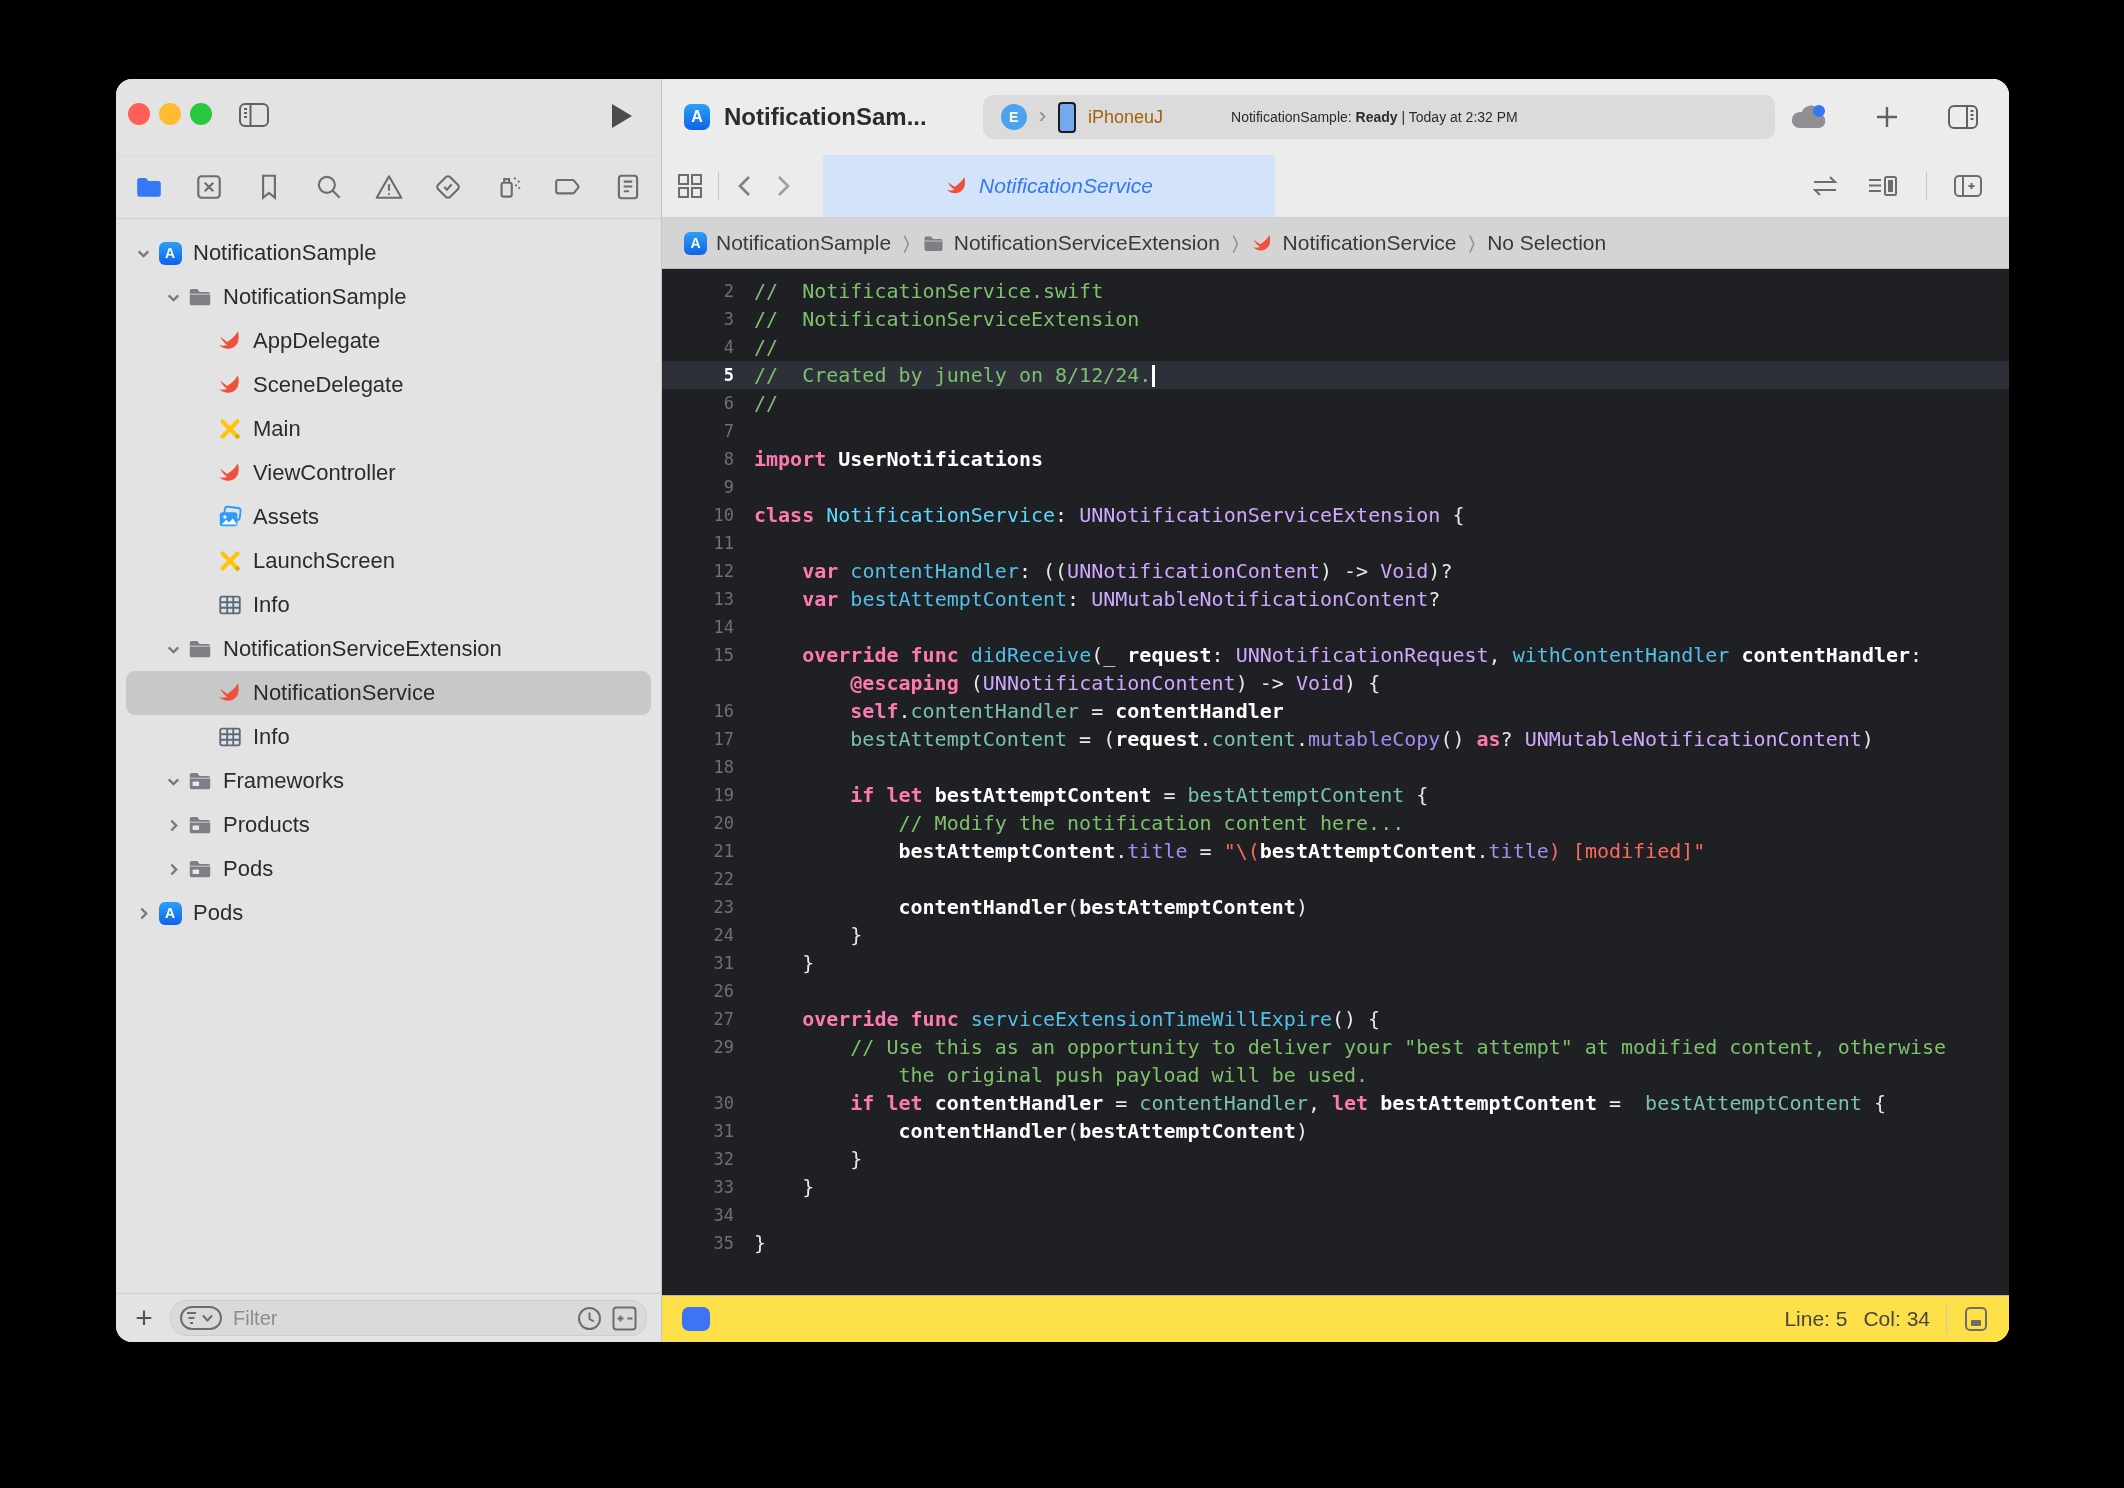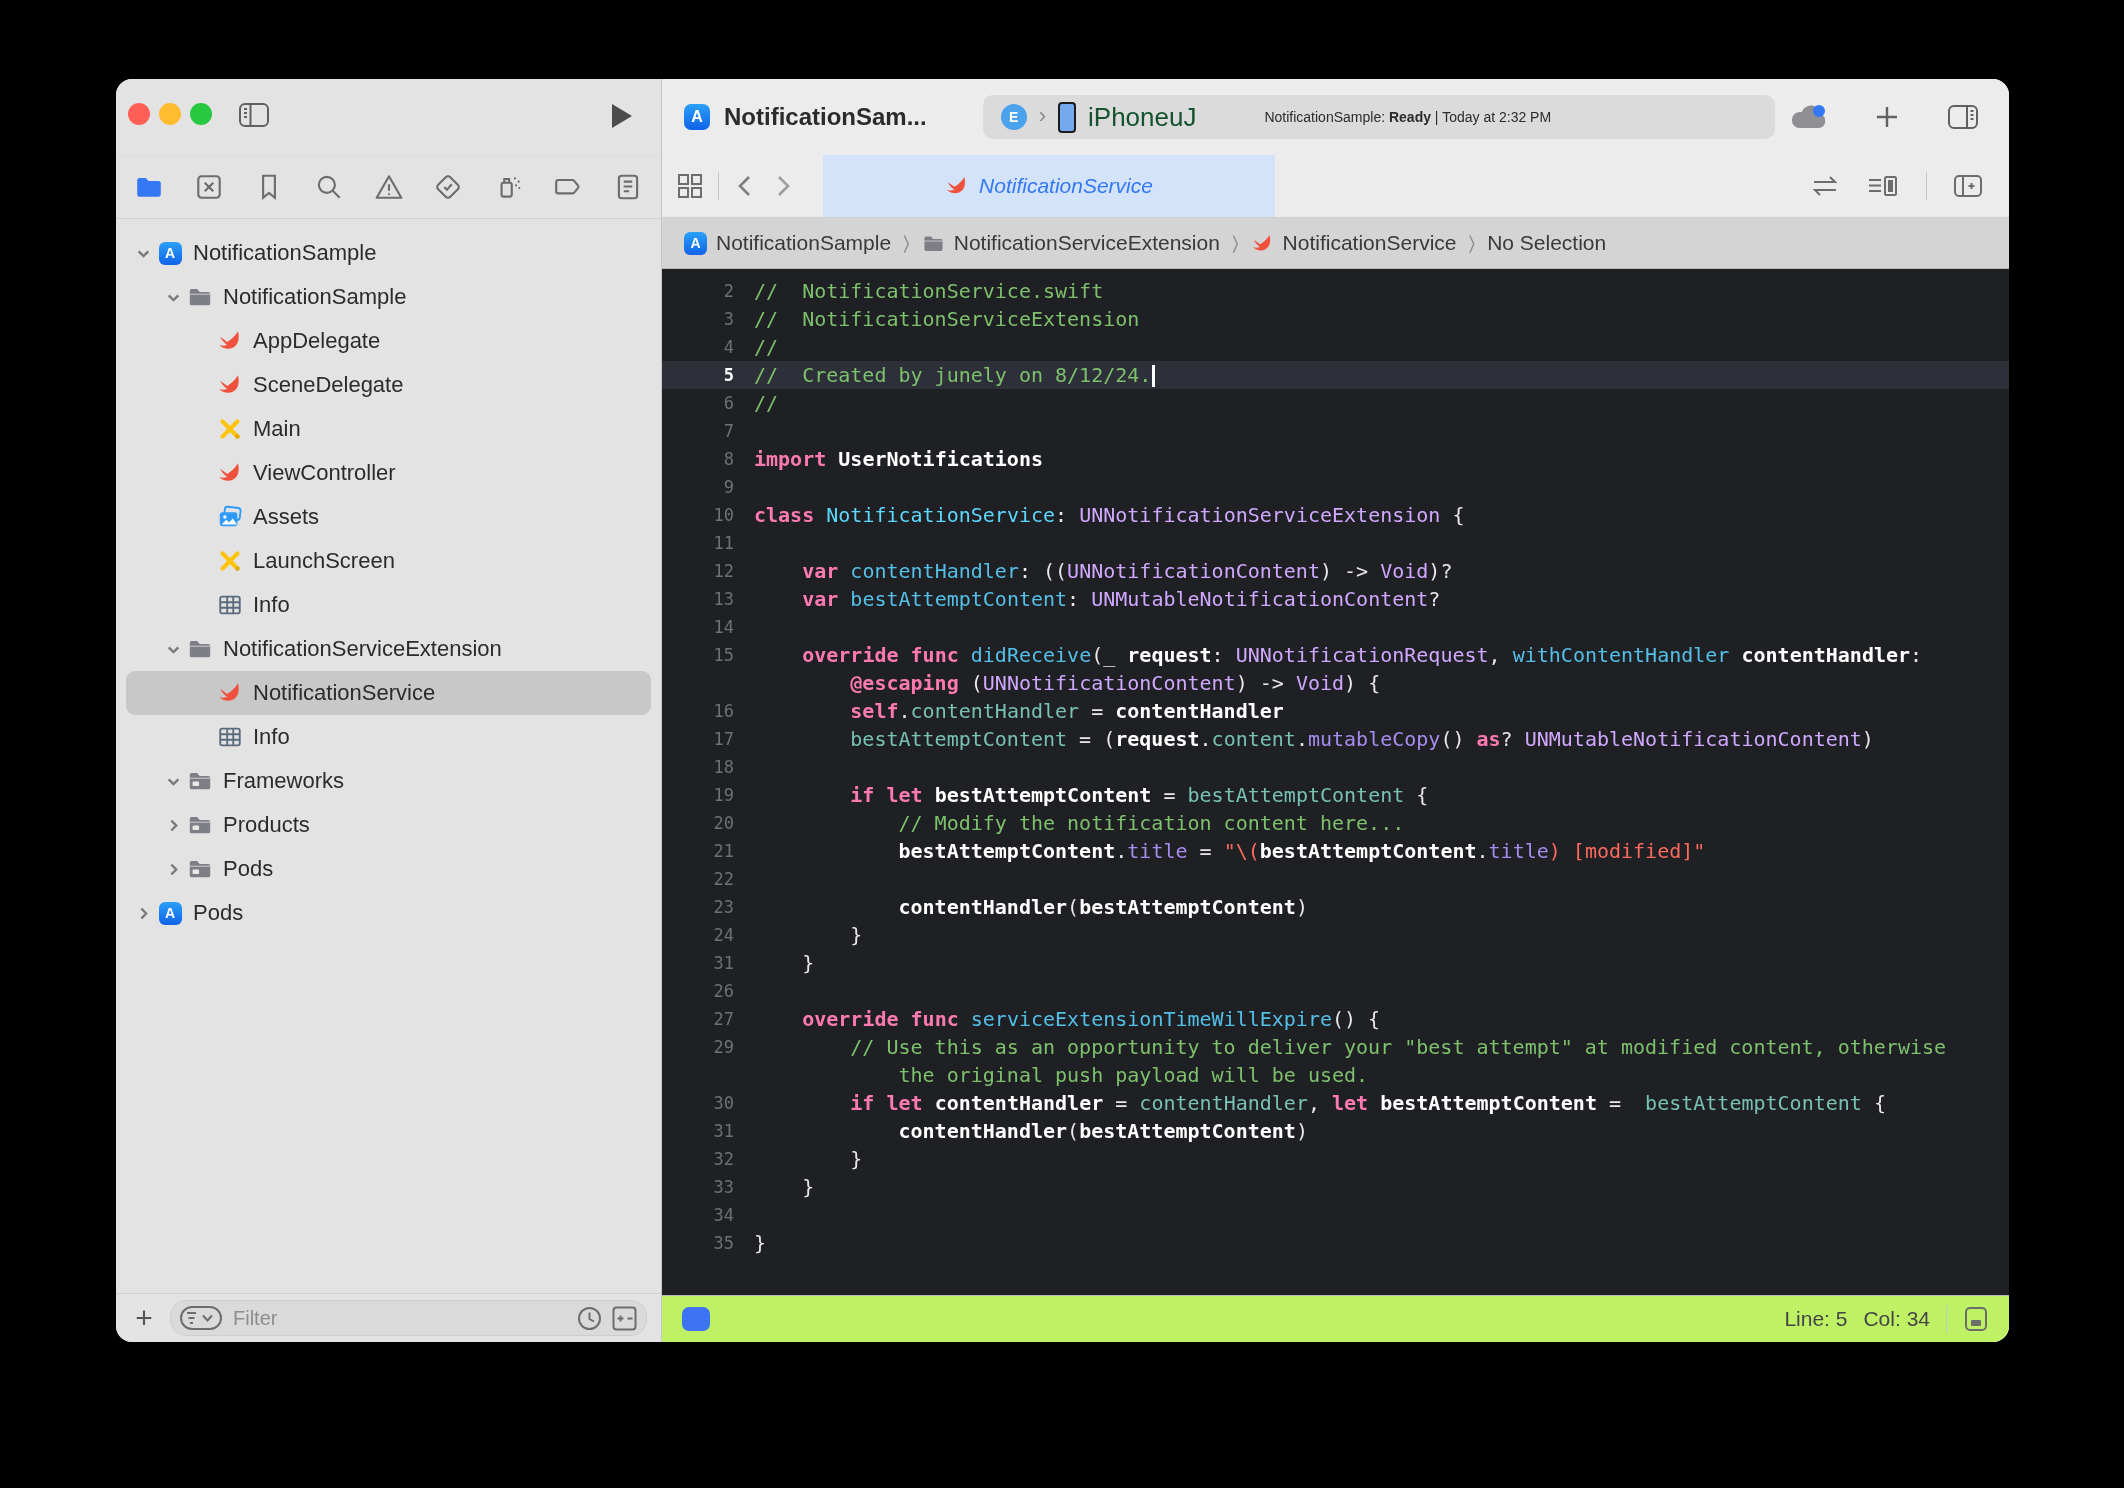--- a/index.html
+++ b/index.html
@@ -31,21 +31,21 @@
   .filter-field input{flex:1;border:none;background:transparent;outline:none;font-size:20px;color:#333;font-family:"Liberation Sans",sans-serif;}
   .filter-field input::placeholder{color:#8e8d8e;}
   
   .editor{flex:1;display:flex;flex-direction:column;min-width:0;background:#ececec;}
   .ed-toolbar{height:76px;flex:none;display:flex;align-items:center;padding:0 30px 0 22px;gap:14px;}
   .ed-title{font-size:24px;font-weight:bold;color:#2b2b2d;white-space:nowrap;}
   .scheme-pill{margin-left:42px;height:44px;flex:1;max-width:800px;background:#dcdbdc;border-radius:10px;display:flex;align-items:center;padding:0 18px;gap:12px;}
   .scheme-e{width:26px;height:26px;border-radius:50%;background:#4aa3ec;color:#fff;font-size:14px;font-weight:bold;display:flex;align-items:center;justify-content:center;}
   .scheme-chev{color:#8c8b8c;font-size:22px;margin-top:-2px;}
   .iphone-icon{width:14px;height:27px;border:2.5px solid #1b1b1d;border-radius:4px;background:#74a9f0;}
-  .device-label{font-size:26px;color:#14532d;}
+  .device-label{font-size:18px;color:#a16207;}
   .build-status{margin-left:56px;font-size:14px;color:#2b2b2d;white-space:nowrap;}
   .build-status b{font-weight:bold;}
   .tb-right{margin-left:auto;display:flex;align-items:center;gap:46px;}
   .tabbar{height:62px;flex:none;border-bottom:1px solid #d0cfd0;display:flex;align-items:stretch;background:#ececec;}
   .tabbar-left{display:flex;align-items:center;gap:14px;padding-left:14px;}
   .vdiv{width:1px;height:28px;background:#c8c7c8;}
   .tab-chev{color:#7f7e7f;display:flex;align-items:center;}
   .tab{margin-left:28px;width:452px;background:#d3e3fa;display:flex;align-items:center;justify-content:center;gap:10px;}
   .tab-label{color:#3478f6;font-style:italic;font-size:21px;}
   .tabbar-right{margin-left:auto;display:flex;align-items:center;gap:26px;padding-right:26px;}
@@ -63,21 +63,21 @@
   .tk-k{color:#ff7ab2;font-weight:bold;}
   .tk-w{color:#e8e8ea;}
   .tk-b{color:#ffffff;font-weight:bold;}
   .tk-td{color:#5dd8ff;}
   .tk-d{color:#53c0e8;}
   .tk-t{color:#d0a8ff;}
   .tk-p{color:#78c2b3;}
   .tk-m{color:#a88bef;margin-top:32px;}
   .tk-s{color:#fc6a5d;}
   .cursor{display:inline-block;width:3px;height:22px;background:#fff;vertical-align:text-bottom;margin-left:1px;}
-  .ed-status{height:46px;flex:none;background:#bef264;border-top:1px solid #b9b8b9;display:flex;align-items:center;padding:0 20px;}
+  .ed-status{height:46px;flex:none;background:#fde047;border-top:1px solid #b9b8b9;display:flex;align-items:center;padding:0 20px;}
   .status-badge{width:28px;height:24px;border-radius:7px;background:#3d74f6;}
   .status-right{margin-left:auto;display:flex;align-items:center;gap:16px;font-size:21px;color:#454547;}
   .lc{white-space:pre;}
   svg.icn{display:block;}
 </style>
 </head>
 <body>
 
 <div class="window">
 

